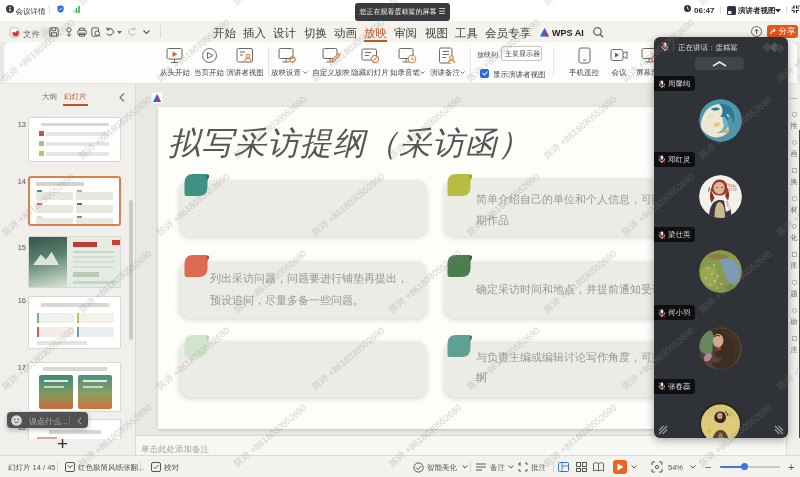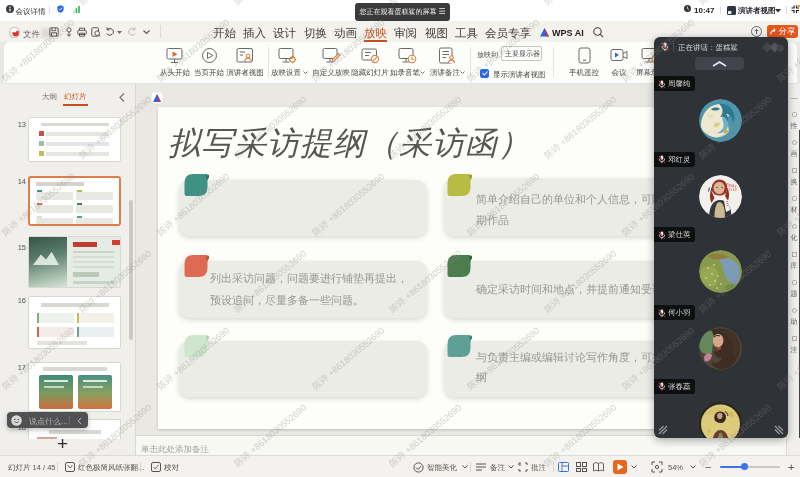--- a/index.html
+++ b/index.html
@@ -72,21 +72,21 @@
   <svg class="abs" style="left:72.5px;top:6px" width="7" height="7">
       <rect x="0" y="4" width="1.6" height="3" fill="#bfe6c4"></rect>
       <rect x="2.6" y="2.2" width="1.6" height="4.8" fill="#2fb54e"></rect>
       <rect x="5.2" y="0" width="1.6" height="7" fill="#2fb54e"></rect>
     </svg>
   <div class="abs" style="left:355px;top:2.5px;width:95px;height:18px;background:#3a3a3c;border-radius:3px;color:#f2f2f2;font-size:7px;line-height:18px;text-align:center">您正在观看蛋糕鲨的屏幕 <span style="font-size:8px">☰</span></div>
   <svg class="abs" style="left:684px;top:5px" width="7" height="7">
       <circle cx="3.5" cy="3.5" r="3.5" fill="#33363b"></circle>
       <path d="M3.5 1.5 V3.6 L4.9 4.4" stroke="#fff" stroke-width="0.8" fill="none"></path>
     </svg>
-  <span class="txt abs" style="left:694px;top:6px;font-size:8px;font-weight:bold">10:47</span>
+  <span class="txt abs" style="left:694px;top:6px;font-size:8px;font-weight:bold">06:47</span>
   <div class="abs" style="left:720px;top:6px;width:1px;height:8px;background:#dcdcdc"></div>
   <svg class="abs" style="left:726.5px;top:5.5px" width="9" height="9">
       <rect x="0" y="0" width="9" height="9" rx="1.5" fill="#2c3540"></rect>
       <rect x="1" y="5" width="3.4" height="3" fill="#e8eaed"></rect>
     </svg>
   <span class="txt abs" style="left:738px;top:6px;font-size:7.5px;font-weight:bold">演讲者视图</span>
   <svg class="abs" style="left:774.5px;top:8.5px" width="6" height="4">
       <path d="M0 0 L3 3.5 L6 0 Z" fill="#2b2e33"></path>
     </svg>
   <div class="abs" style="left:785.5px;top:6px;width:1px;height:8px;background:#dcdcdc"></div>

